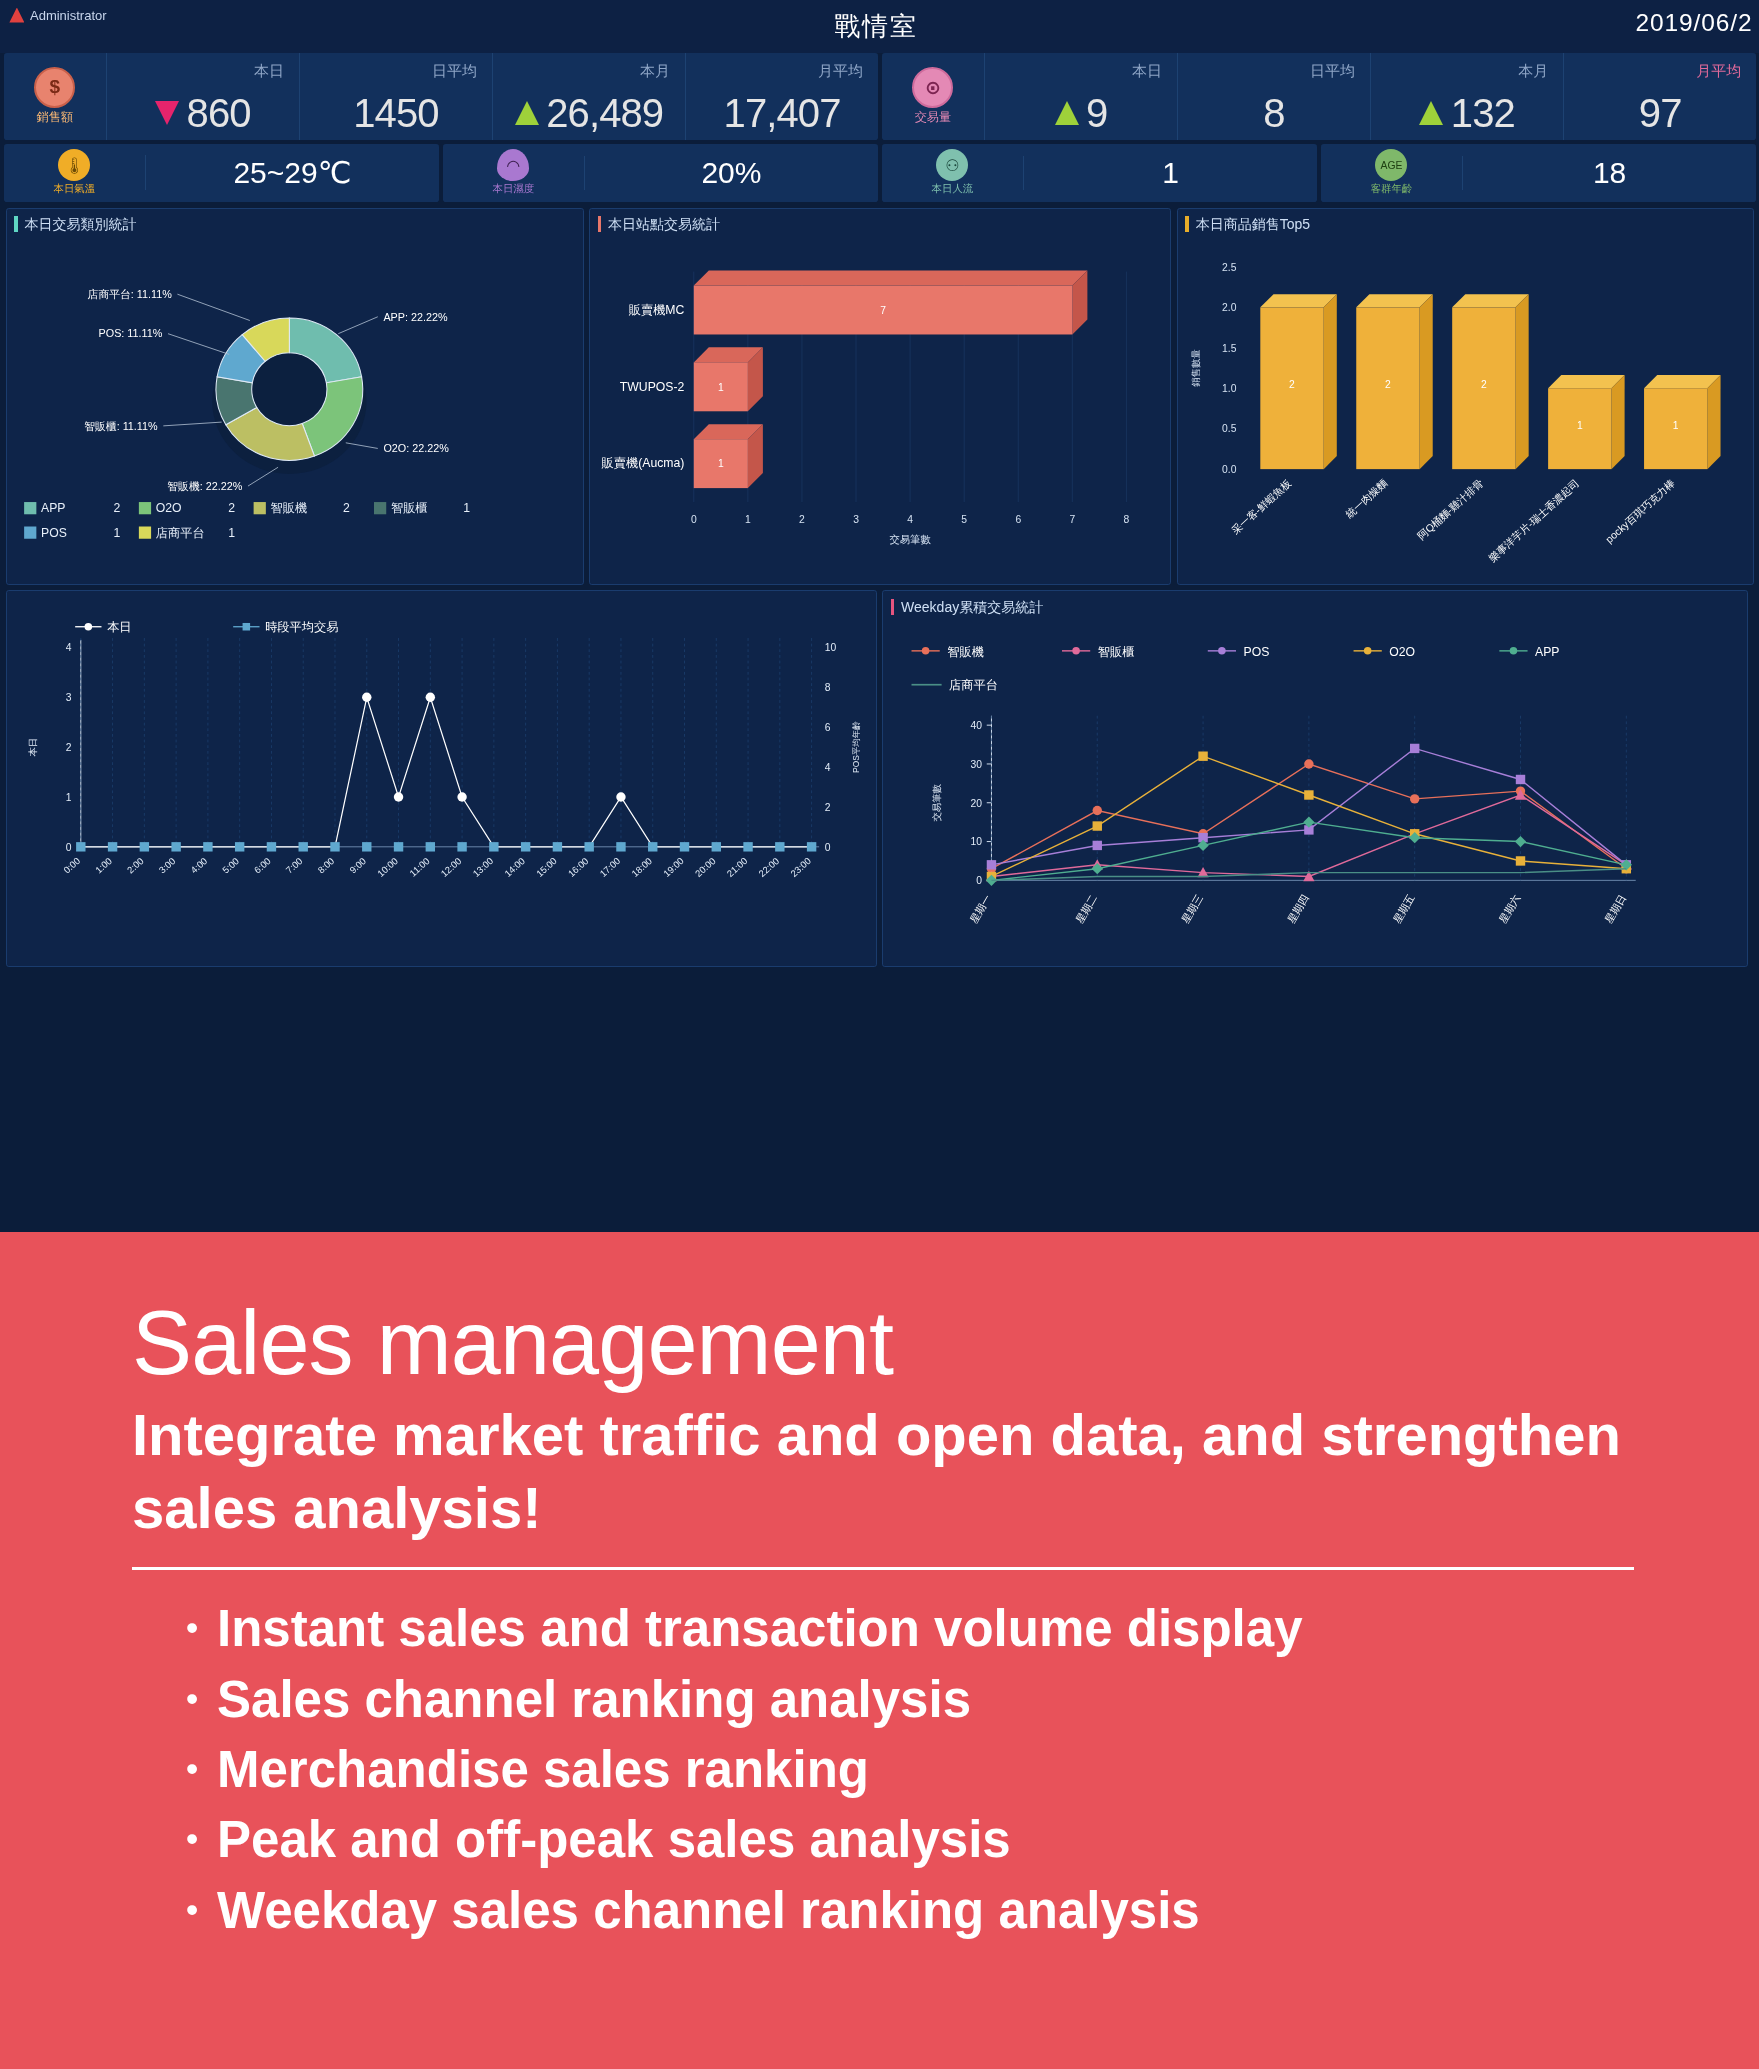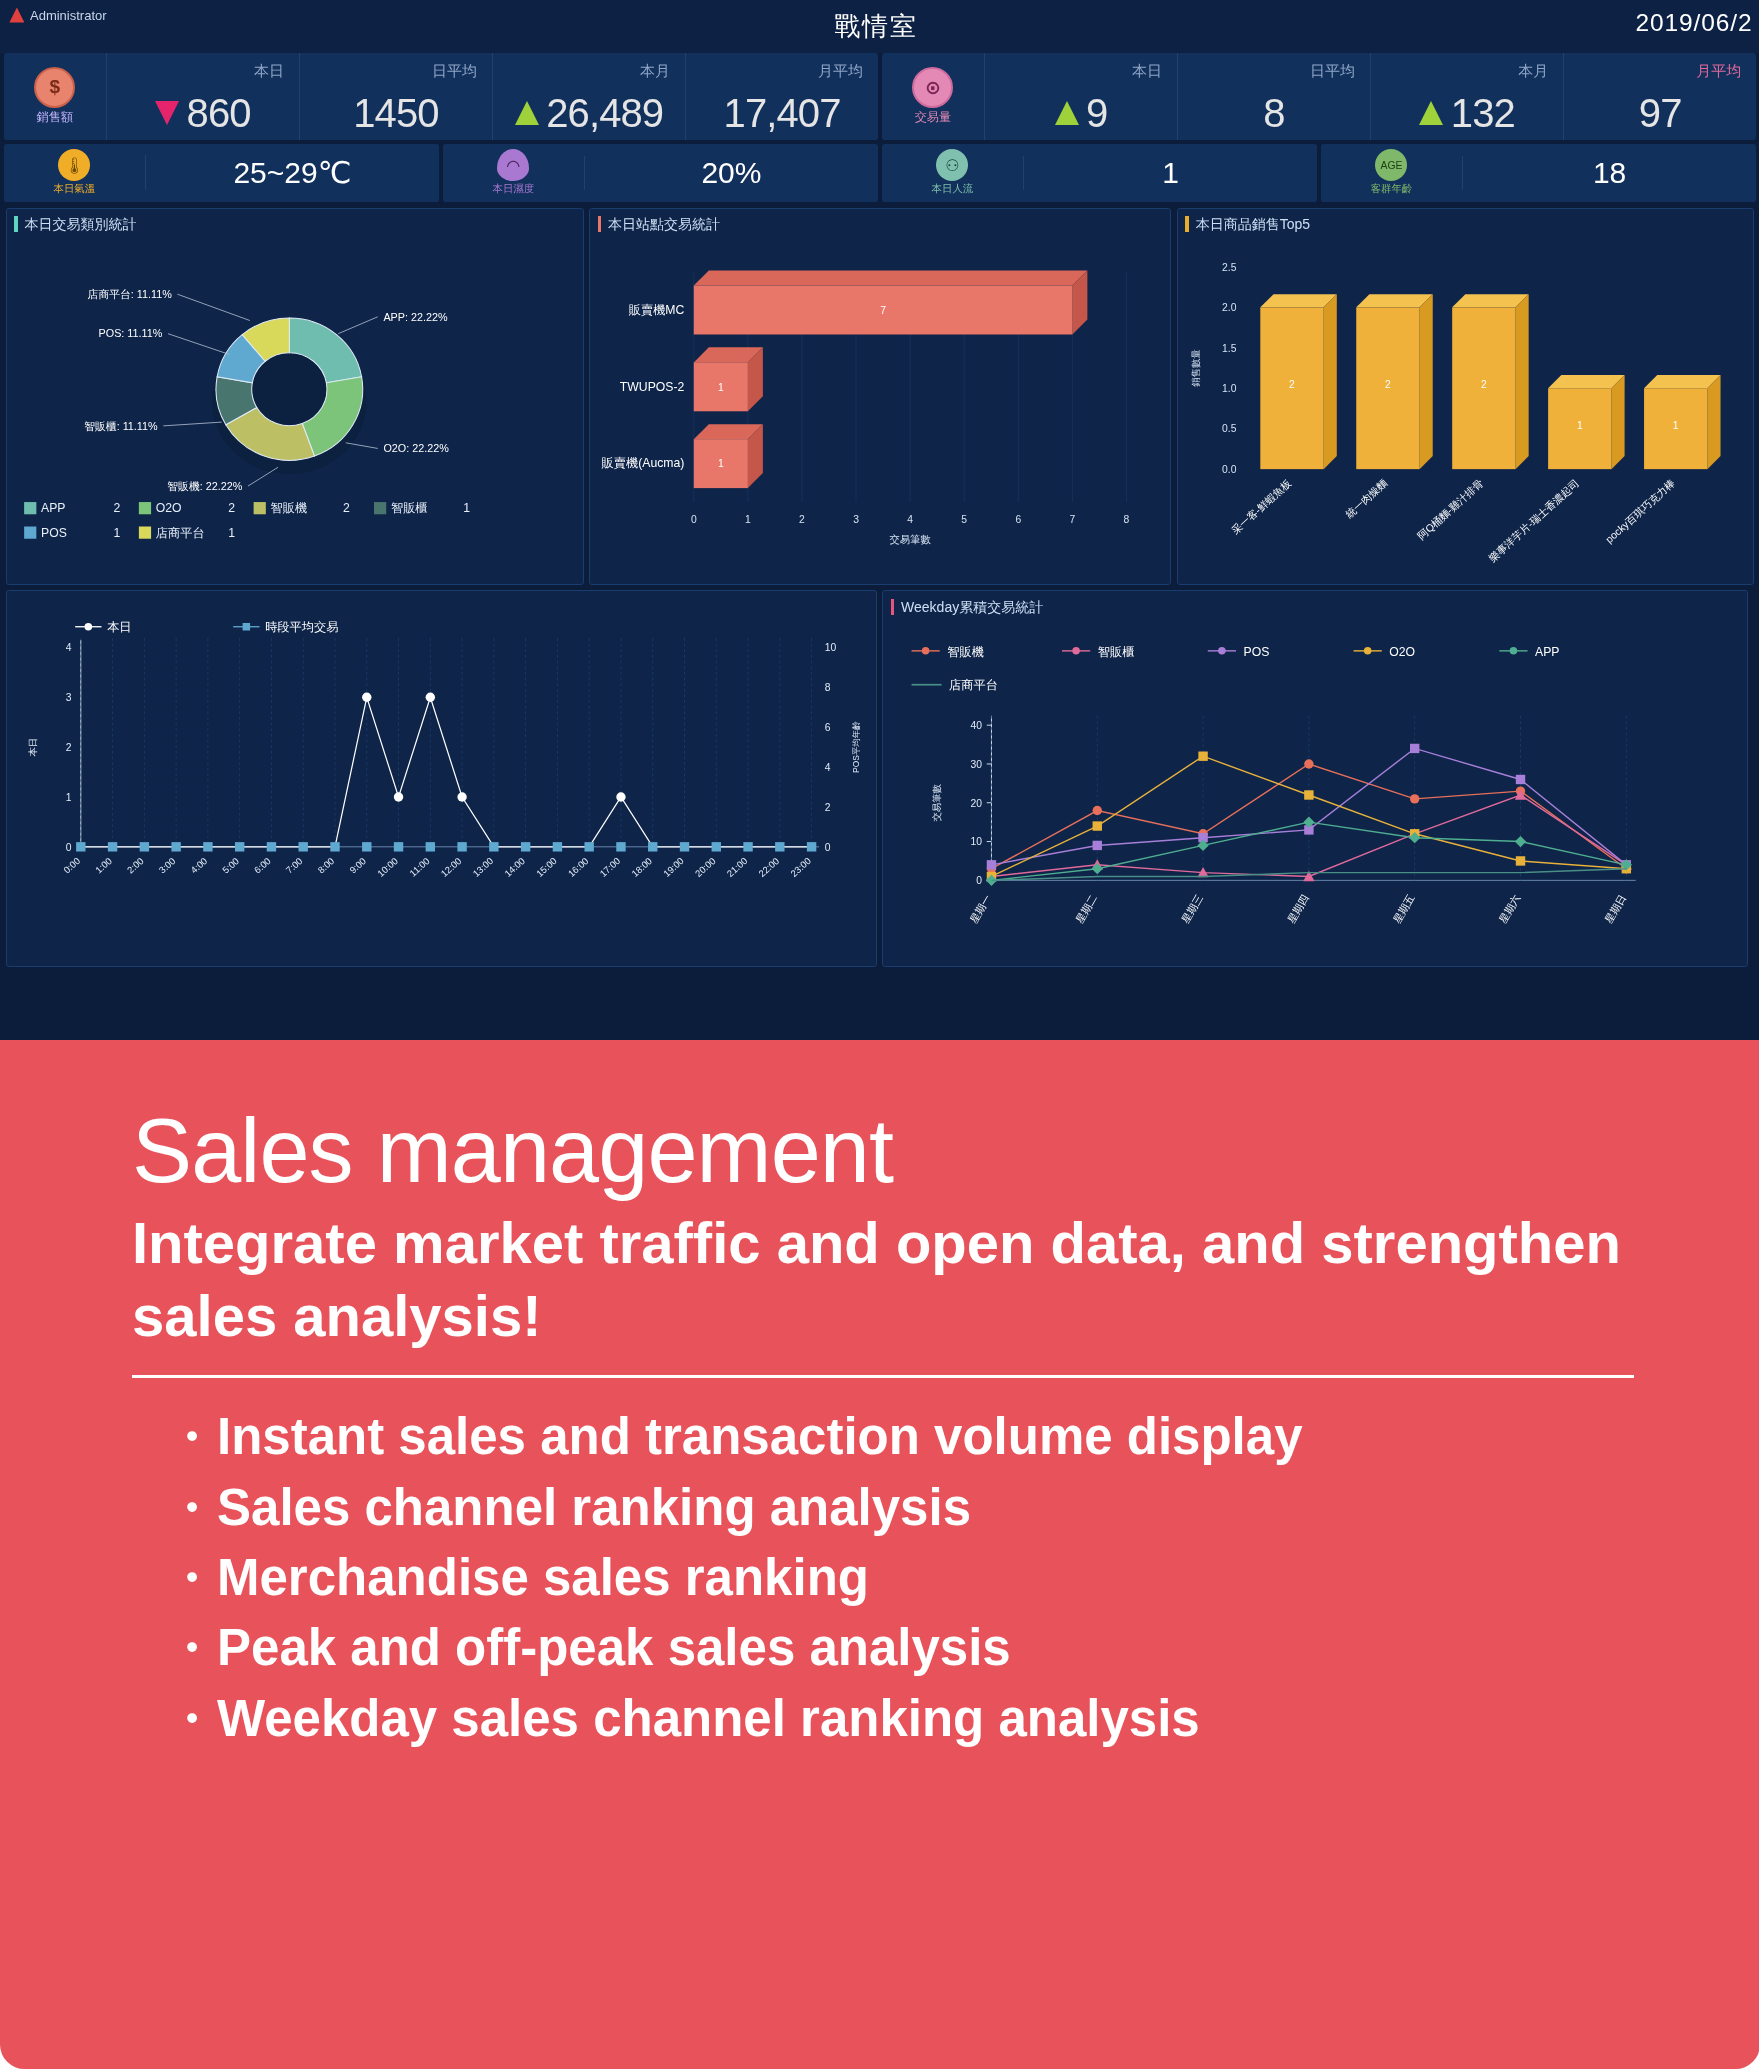--- a/index.html
+++ b/index.html
@@ -5,21 +5,21 @@
   * { box-sizing: border-box; margin: 0; padding: 0; }
   body {
     width: 1760px; height: 2070px;
     background: #ffffff;
     font-family: "Liberation Sans", "DejaVu Sans", sans-serif;
     overflow: hidden;
   }
   
   .dashboard {
     position: relative;
-    width: 1760px; height: 1040px;
+    width: 1760px; height: 1232px;
     background: #0b1d3a;
     overflow: hidden;
   }
   .dash-header {
     position: relative;
     height: 53px;
     background: #0d2144;
   }
   .admin {
     position: absolute; left: 9.4px; top: 7.5px;
@@ -50,21 +50,21 @@
     align-items: center; justify-content: center; gap: 1.9px;
   }
   .kpi-circ {
     width: 41px; height: 41px; border-radius: 50%;
     display: flex; align-items: center; justify-content: center;
     font-size: 19px; font-weight: bold;
   }
   .kpi-circ.sales { background: #e8836e; color: #7a2a16; border: 2.8px solid #c9604a; }
   .kpi-circ.trans { background: #e489b5; color: #7c2451; border: 2.8px solid #cf6b9c; }
   .kpi-icon-label { font-size: 12.2px; }
-  .kpi-icon-label.sales { color: #c4b5fd; font-family: Liberation Mono, monospace; }
+  .kpi-icon-label.sales { color: #fdba74; font-family: Liberation Mono, monospace; }
   .kpi-icon-label.trans { color: #e489b5; }
   .kpi-cell {
     flex: 1; height: 100%; position: relative;
     border-left: 0.9px solid #1d4272;
     display: flex; align-items: flex-end; justify-content: center;
     padding-bottom: 7.5px;
   }
   .kpi-cell-label {
     position: absolute; top: 9.4px; right: 15px;
     font-size: 15px; color: #8fa6c7;

